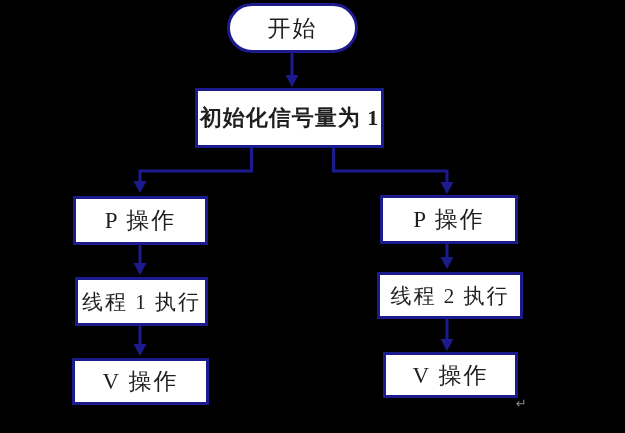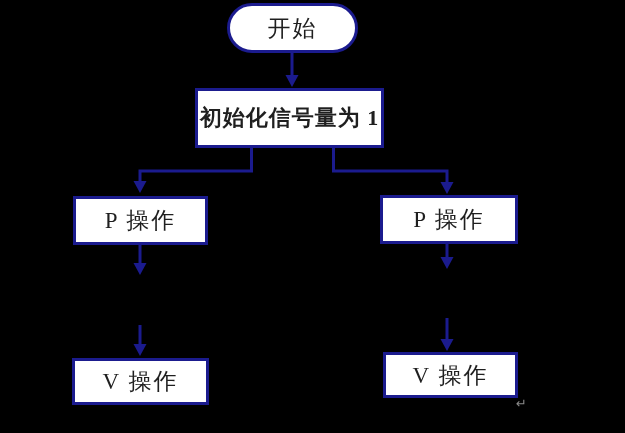--- a/index.html
+++ b/index.html
@@ -92,29 +92,35 @@
   </div>
 
   <div class="node" id="node-init">
     <span>初始化信号量为 1</span>
   </div>
 
   <div class="node" id="node-p-left">
     <span>P 操作</span>
   </div>
 
+  <div class="node" id="node-thread-left">
+    <span>线程 1 执行</span>
+  </div>
 
   <div class="node" id="node-v-left">
     <span>V 操作</span>
   </div>
 
   <div class="node" id="node-p-right">
     <span>P 操作</span>
   </div>
 
+  <div class="node" id="node-thread-right">
+    <span>线程 2 执行</span>
+  </div>
 
   <div class="node" id="node-v-right">
     <span>V 操作</span>
   </div>
 
   <span class="return-mark">↵</span>
 
 </div>
 
 </body></html>

